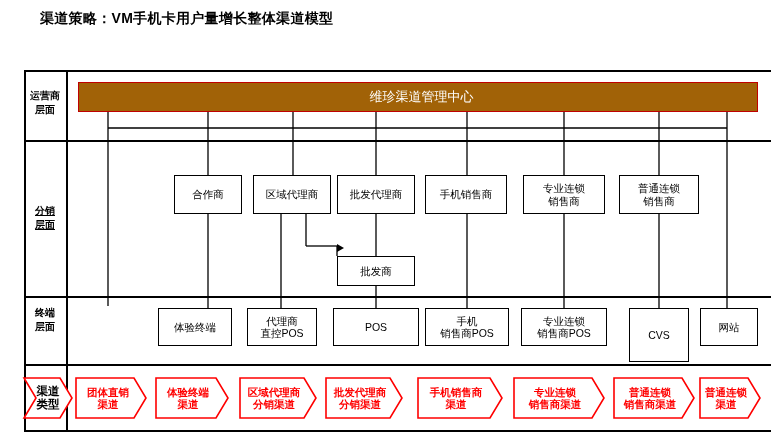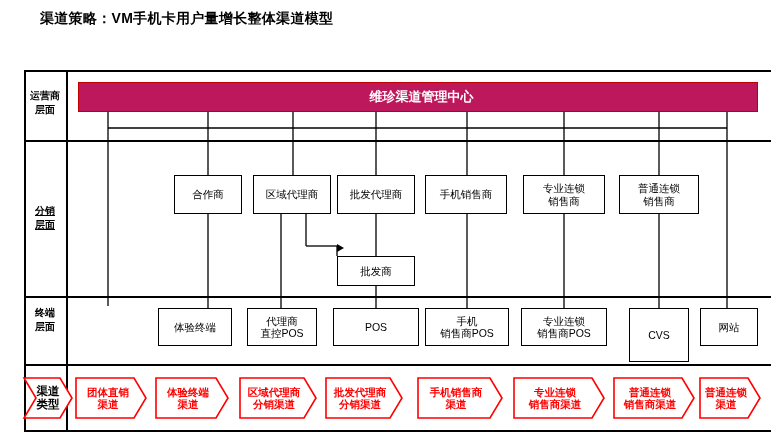--- a/index.html
+++ b/index.html
@@ -3,21 +3,21 @@
 <meta charset="utf-8">
 <style>
   html,body{margin:0;padding:0;}
   body{width:771px;height:441px;background:#ffffff;font-family:"Liberation Sans","DejaVu Sans",sans-serif;position:relative;overflow:hidden;}
   #stage{position:relative;width:771px;height:441px;}
   .abs{position:absolute;box-sizing:border-box;}
   .title{left:40px;top:10px;font-size:14px;font-weight:bold;color:#000;letter-spacing:0.3px;white-space:nowrap;}
   .hline{background:#000;}
   .vline{background:#000;}
   .rowlabel{font-size:10px;font-weight:bold;color:#000;text-align:center;line-height:14px;}
-  .redbar{background:#be185d;border:1px solid #c00000;color:#ffffff;font-size:13px;font-weight:bold;display:flex;align-items:center;justify-content:center;padding-left:7px;}
+  .redbar{background:#a16207;border:1px solid #c00000;color:#ffffff;font-size:13px;font-weight:normal;display:flex;align-items:center;justify-content:center;padding-left:7px;}
   .box{background:#ffffff;border:1.6px solid #000;display:flex;align-items:center;justify-content:center;text-align:center;font-size:10.5px;line-height:12.5px;color:#000;padding:1px;}
   .chev{display:flex;align-items:center;justify-content:center;text-align:center;font-size:10.5px;font-weight:bold;line-height:12px;color:#ff0000;}
   .leftchev{color:#000;font-weight:bold;font-size:11.5px;line-height:13px;}
   svg{display:block;overflow:visible;}
 </style>
 </head>
 <body>
 
 <div id="stage">
 

